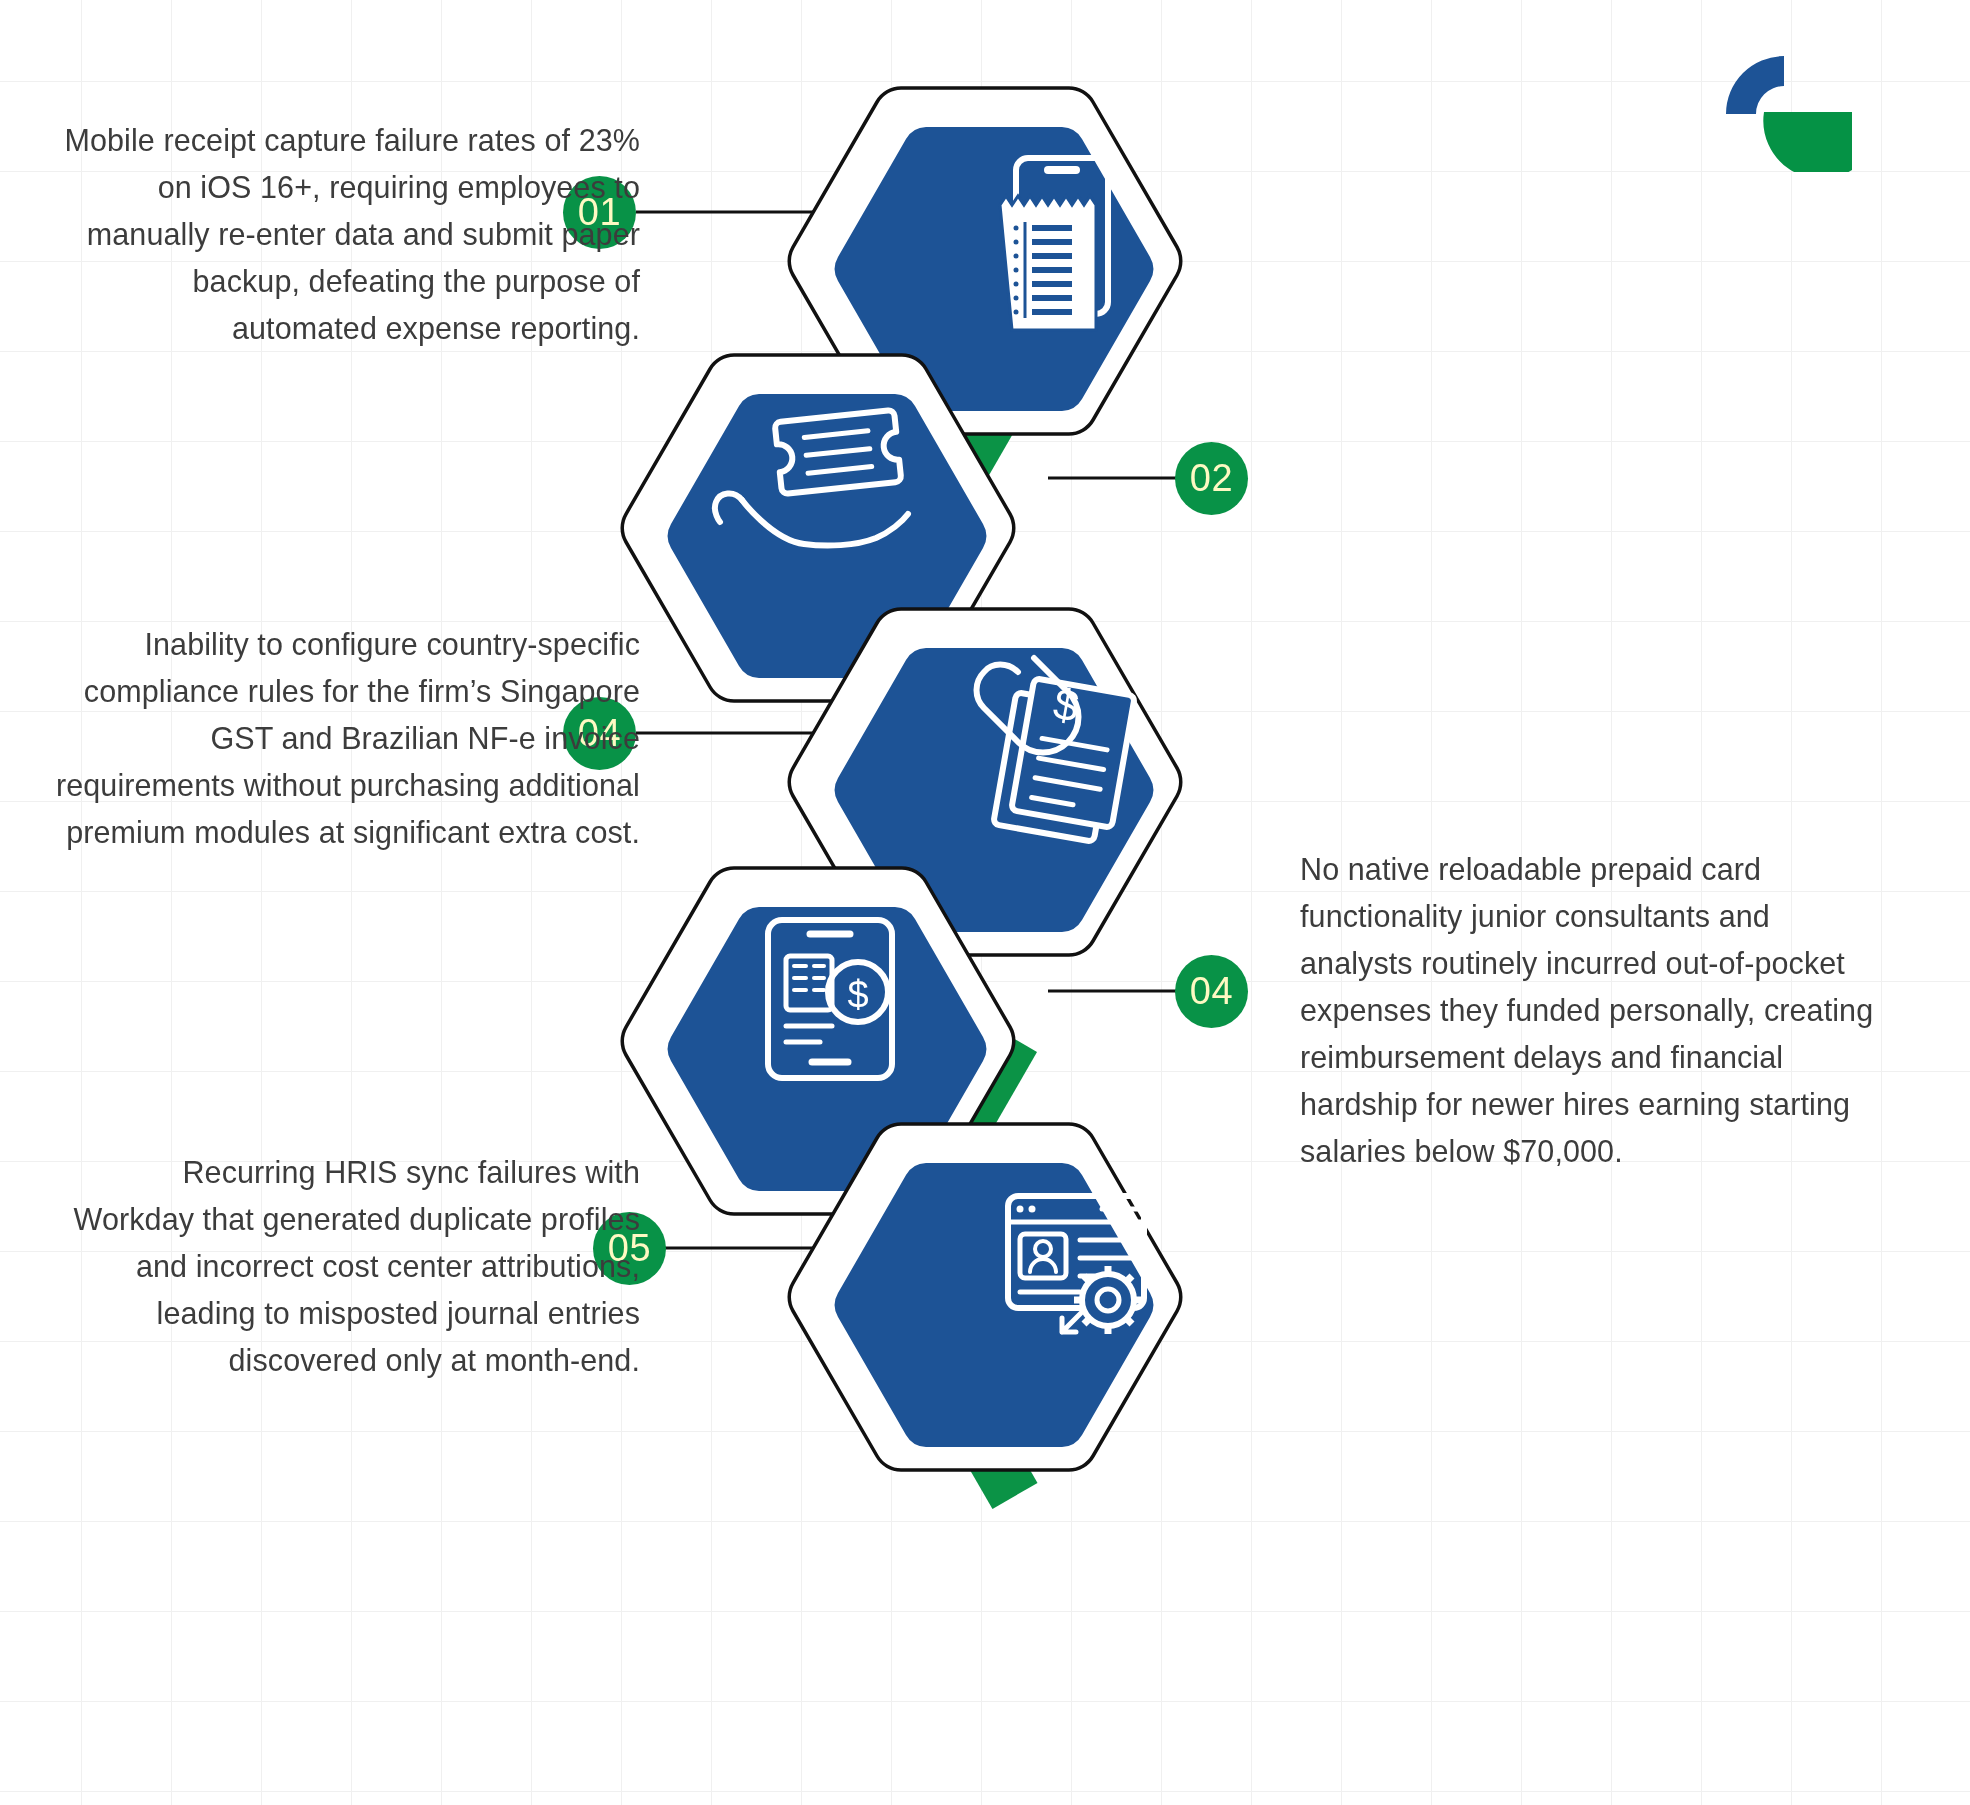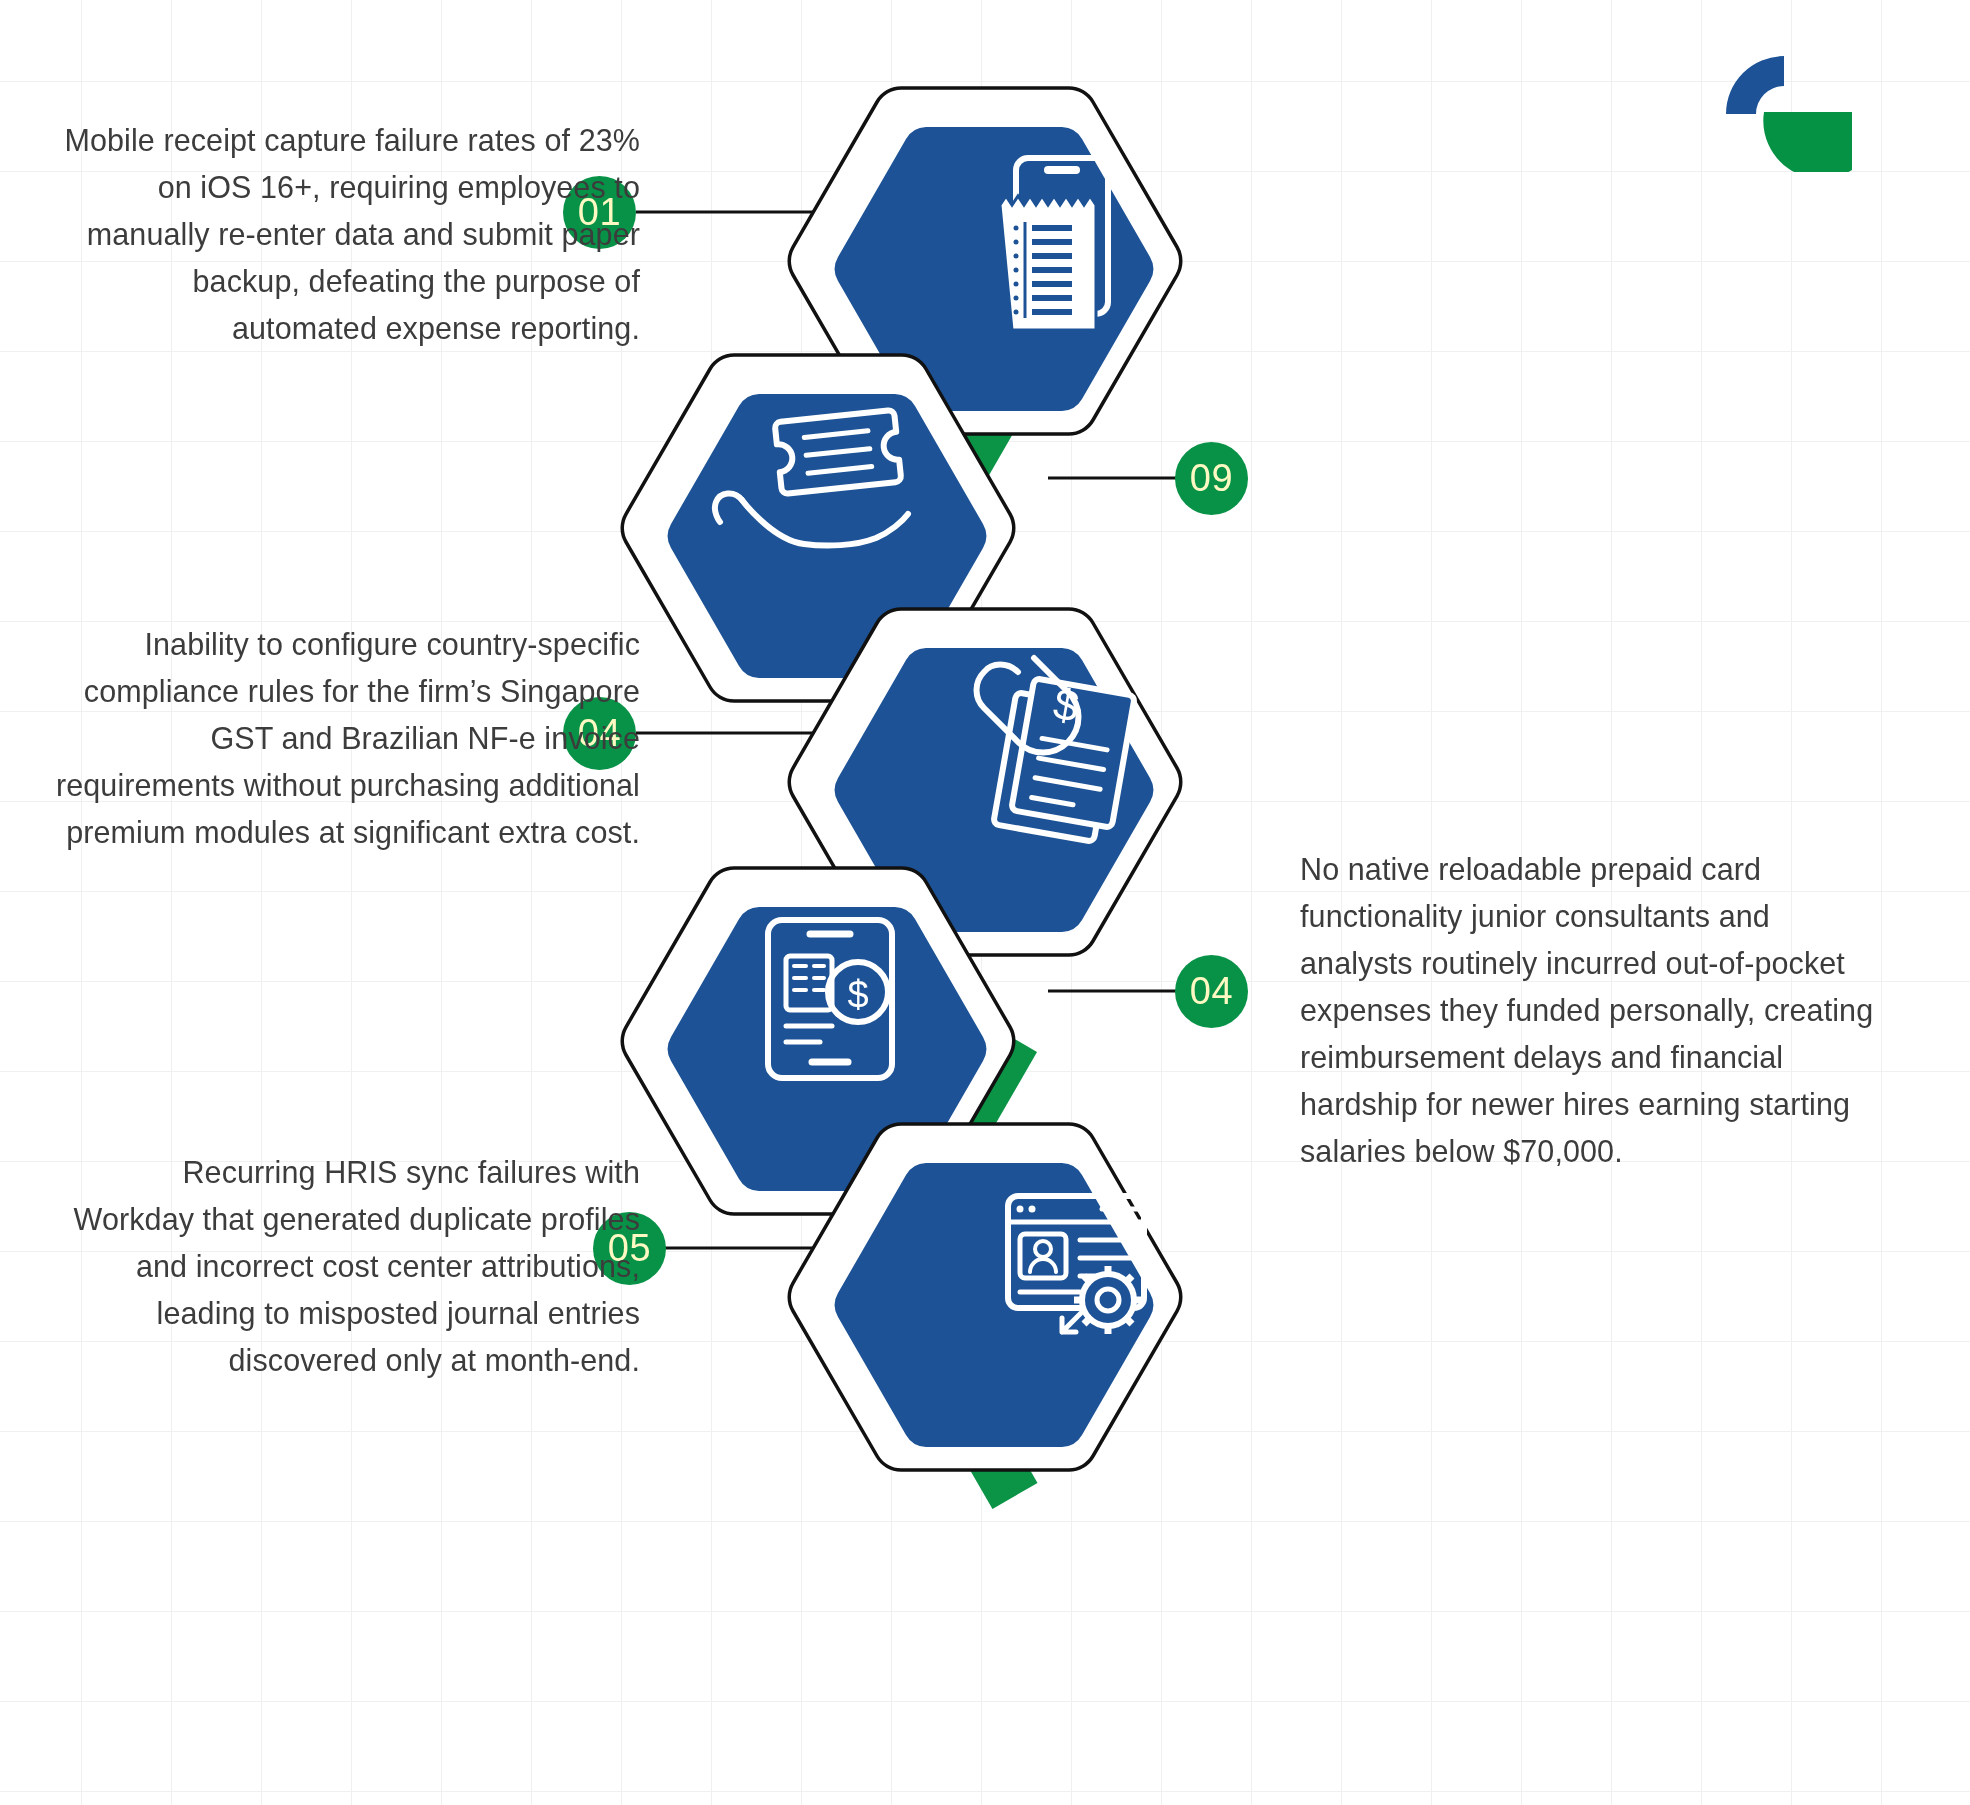--- a/index.html
+++ b/index.html
@@ -223,21 +223,21 @@
           <line x1="1132" y1="1276" x2="1125" y2="1283"></line>
           <line x1="1091" y1="1317" x2="1084" y2="1324"></line>
         </g>
 
         <path d="M1062 1332 l22 -22 m-22 22 l0 -14 m0 14 l14 0" stroke-width="5"></path>
       </g>
     </g>
   </svg>
 
   <div class="badge" style="left:563px;top:176px;">01</div>
-  <div class="badge" style="left:1175px;top:442px;">09</div>
+  <div class="badge" style="left:1175px;top:442px;">02</div>
   <div class="badge" style="left:563px;top:697px;">04</div>
   <div class="badge" style="left:1175px;top:955px;">04</div>
   <div class="badge" style="left:593px;top:1212px;">05</div>
 
   <div class="textblock left tb1">Mobile receipt capture failure rates of 23% on iOS 16+, requiring employees to manually re-enter data and submit paper backup, defeating the purpose of automated expense reporting.</div>
   <div class="textblock left tb3">Inability to configure country-specific compliance rules for the firm’s Singapore GST and Brazilian NF-e invoice requirements without purchasing additional premium modules at significant extra cost.</div>
   <div class="textblock right tb4">No native reloadable prepaid card functionality junior consultants and analysts routinely incurred out-of-pocket expenses they funded personally, creating reimbursement delays and financial hardship for newer hires earning starting salaries below $70,000.</div>
   <div class="textblock left tb5">Recurring HRIS sync failures with Workday that generated duplicate profiles and incorrect cost center attributions, leading to misposted journal entries discovered only at month-end.</div>
 
 </div>

